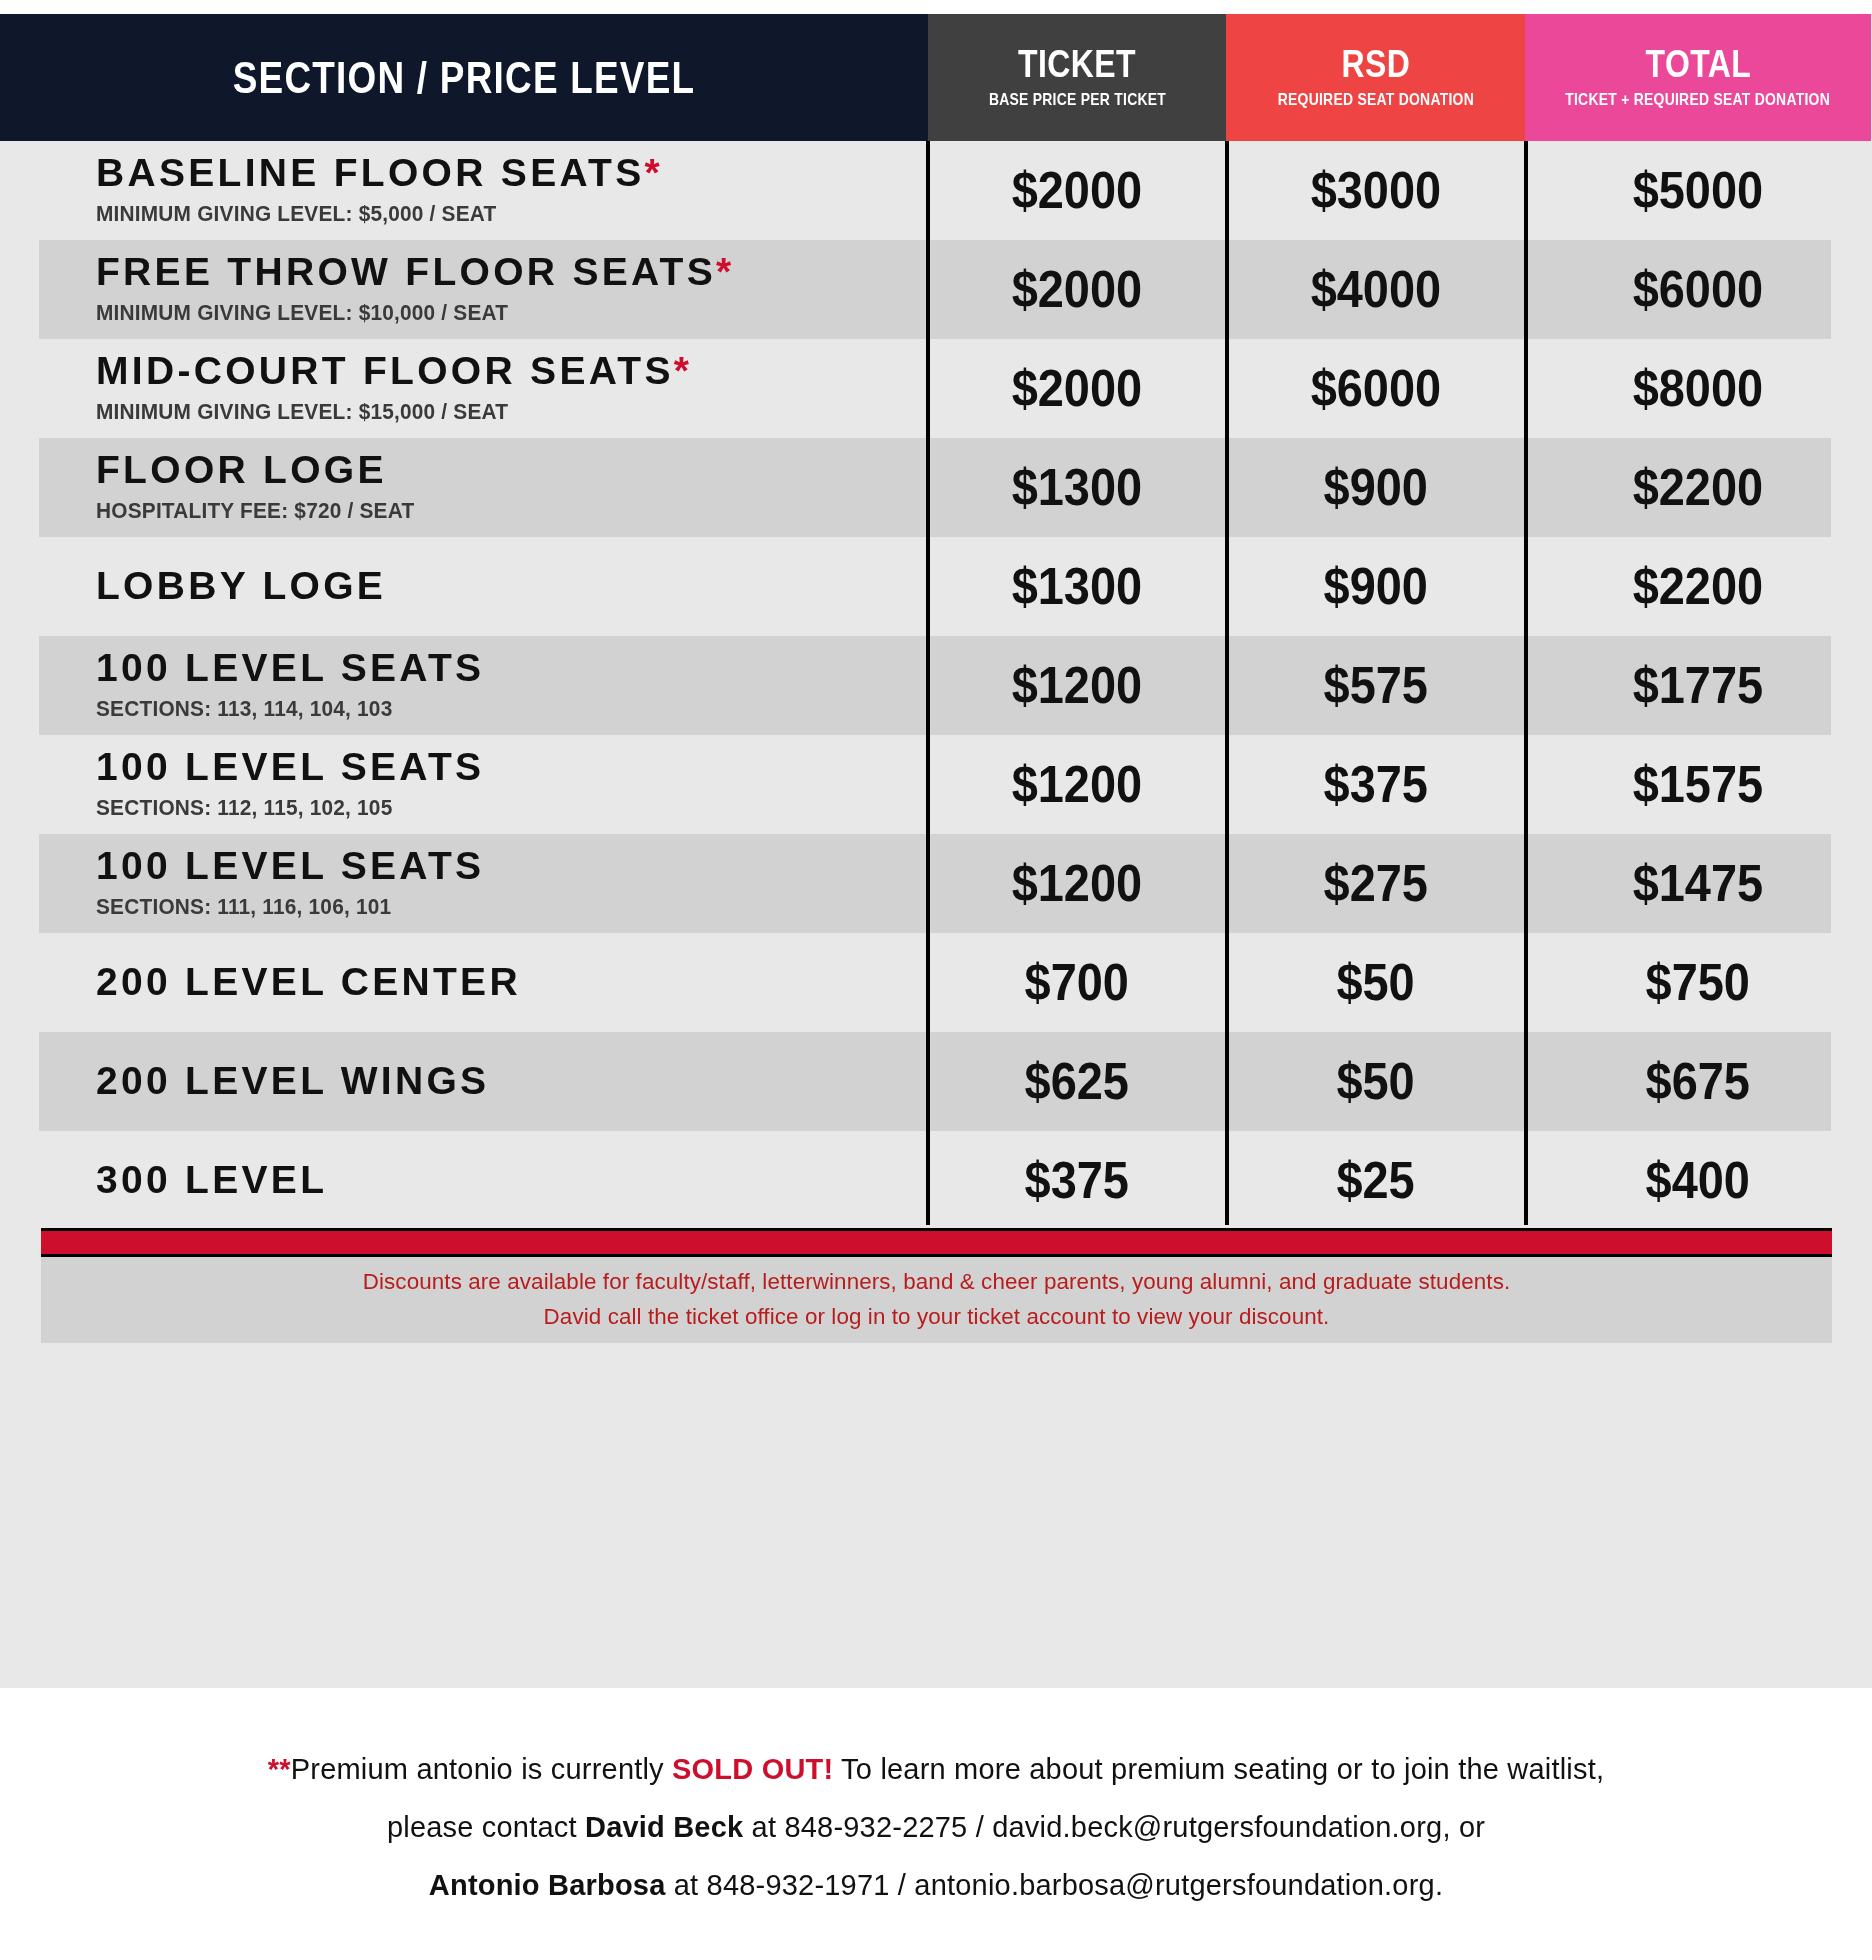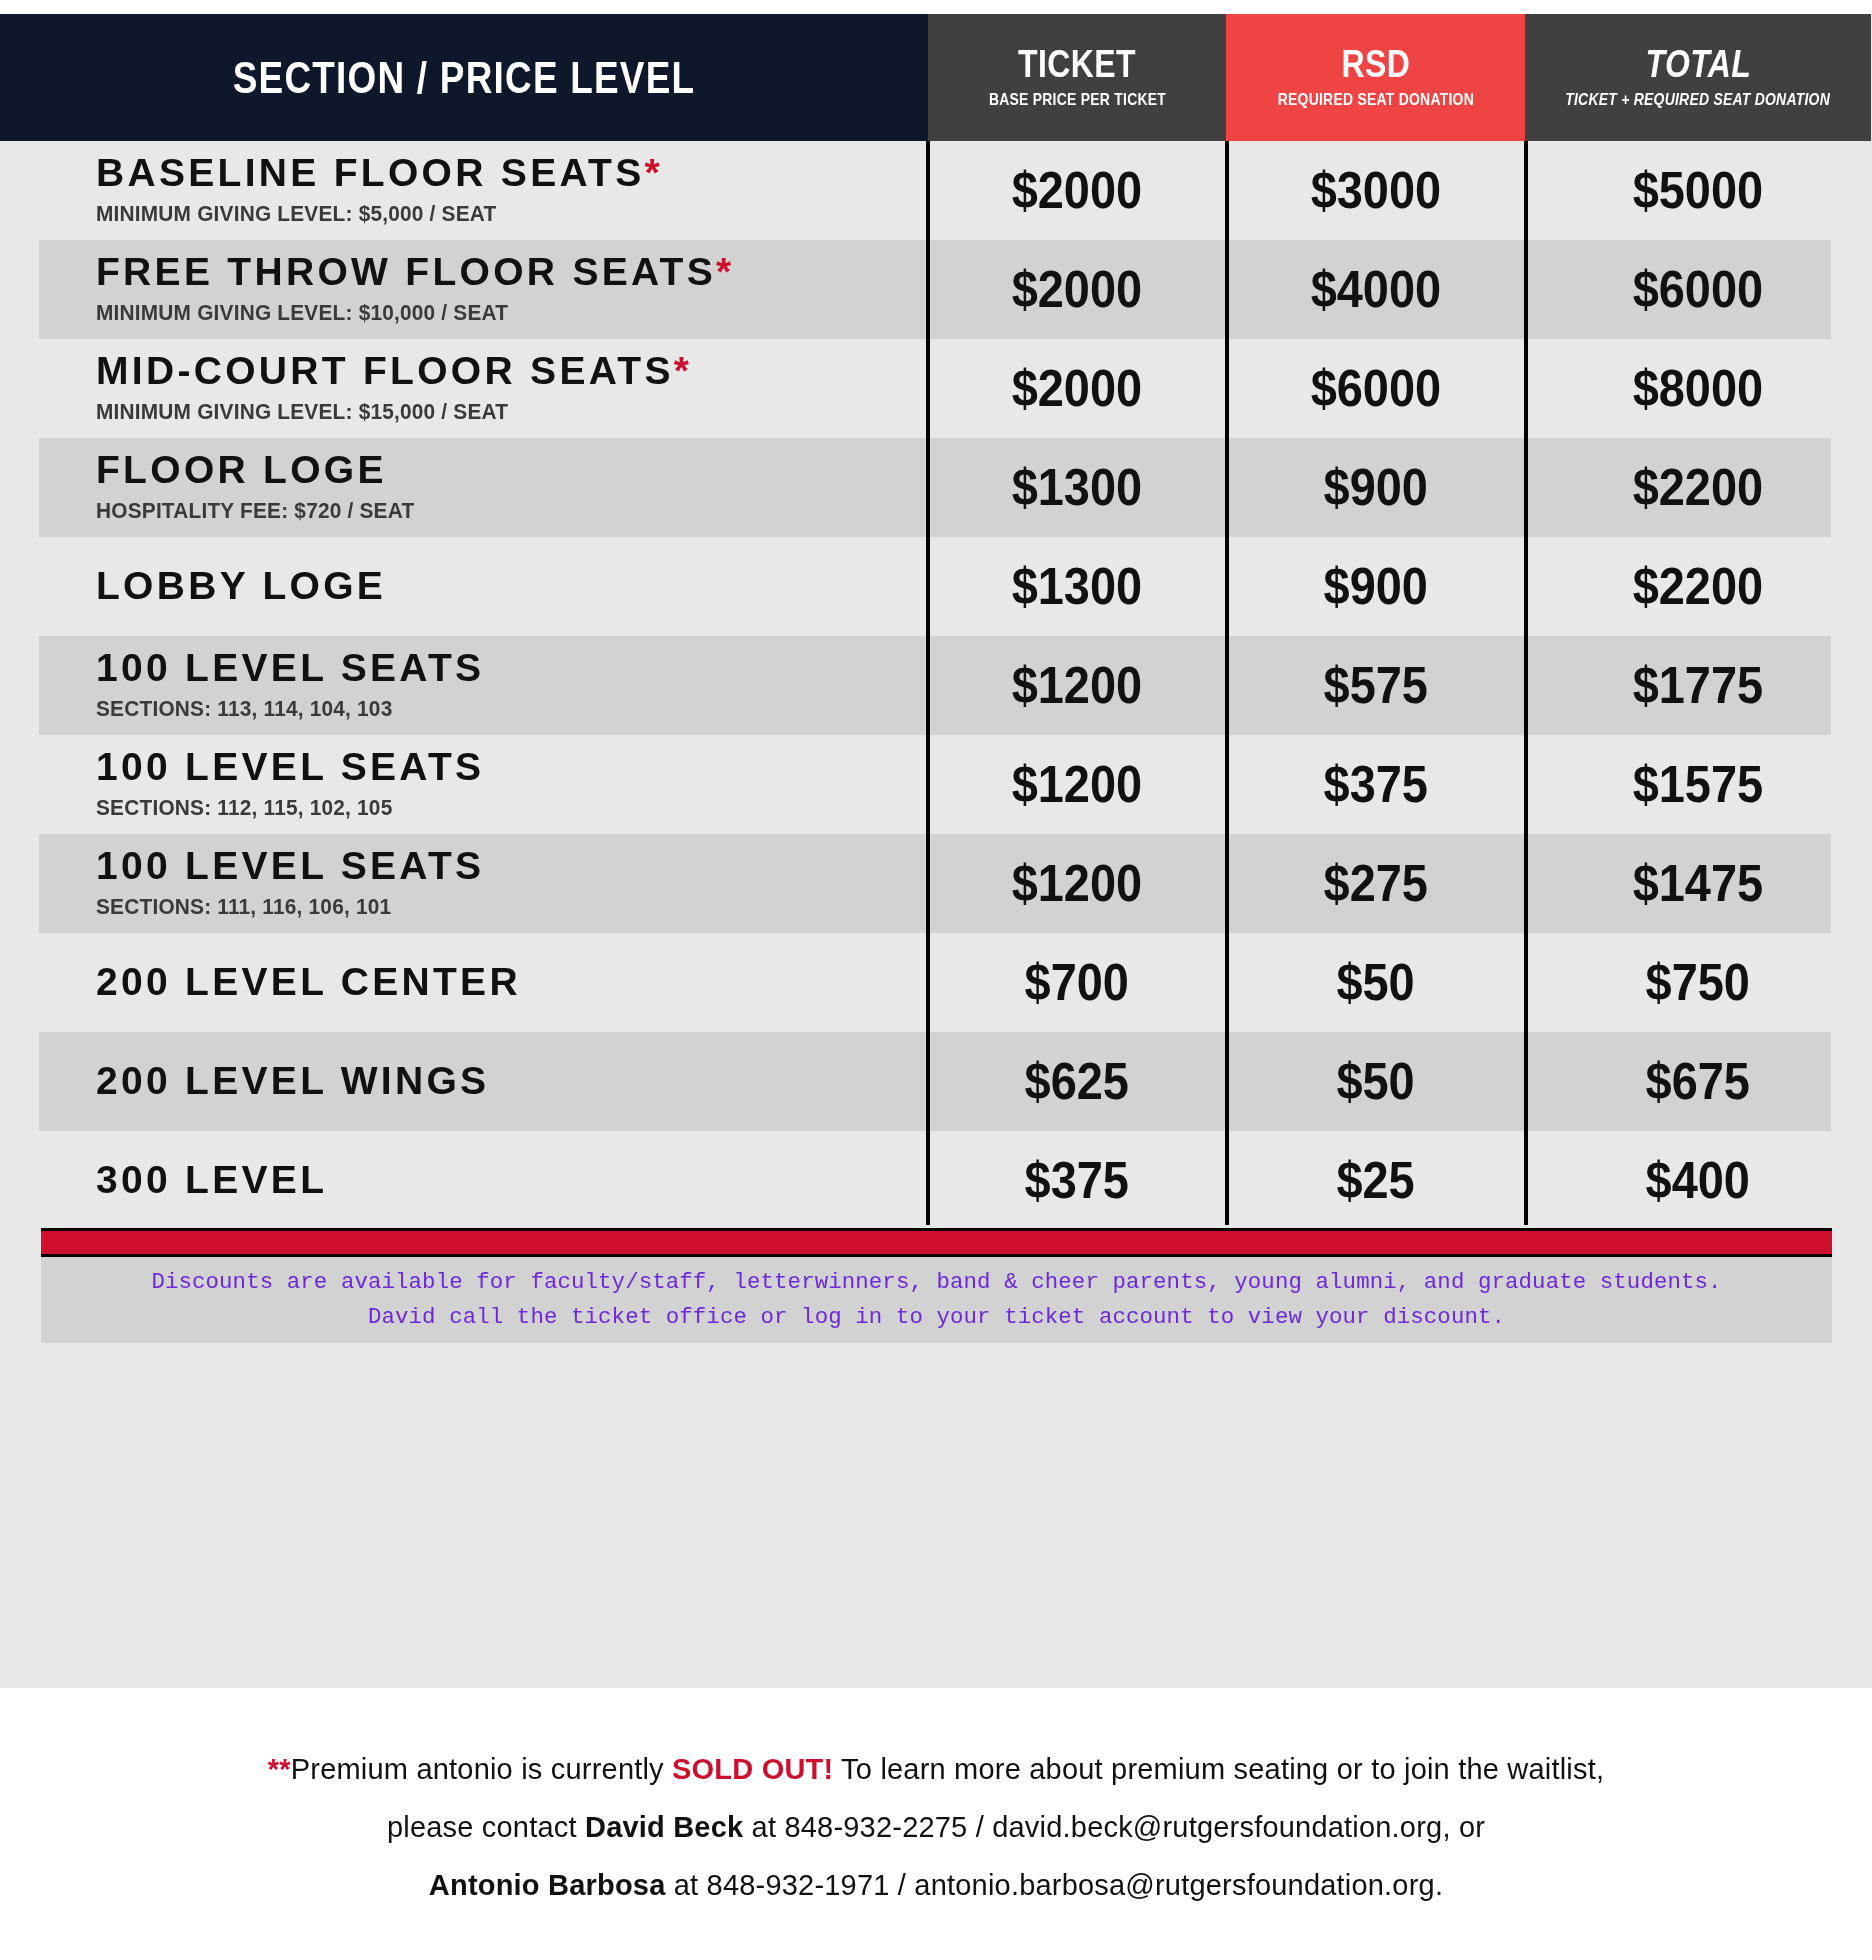--- a/index.html
+++ b/index.html
@@ -46,21 +46,21 @@
     align-items: center;
     justify-content: center;
     box-sizing: border-box;
   }
   .th-section {
     width: 928px;
     background: #0f172a;
   }
   .th-ticket { width: 298px; background: #404040; }
   .th-rsd    { width: 299px; background: #ef4444; }
-  .th-total  { width: 346px; background: #404040; font-style: italic; }
+  .th-total  { width: 346px; background: #ec4899; }
 
   .th-title {
     font-family: "Liberation Sans Narrow", "Liberation Sans", sans-serif;
     font-weight: bold;
     color: #ffffff;
     text-transform: uppercase;
     line-height: 1;
     transform: scaleX(0.82);
     transform-origin: center;
     white-space: nowrap;
@@ -205,23 +205,23 @@
     height: 86px;
     background: #d2d2d2;
     display: flex;
     flex-direction: column;
     align-items: center;
     justify-content: center;
     box-sizing: border-box;
     z-index: 6;
   }
   .discount-line {
-    font-family: Liberation Mono, monospace;
+    font-family: Liberation Sans, sans-serif;
     font-size: 22.4px;
-    color: #6d28d9;
+    color: #b91c1c;
     line-height: 1.55;
     white-space: nowrap;
     letter-spacing: 0.1px;
   }
 
   
   .premium {
     position: absolute;
     left: 0;
     top: 1713px;

